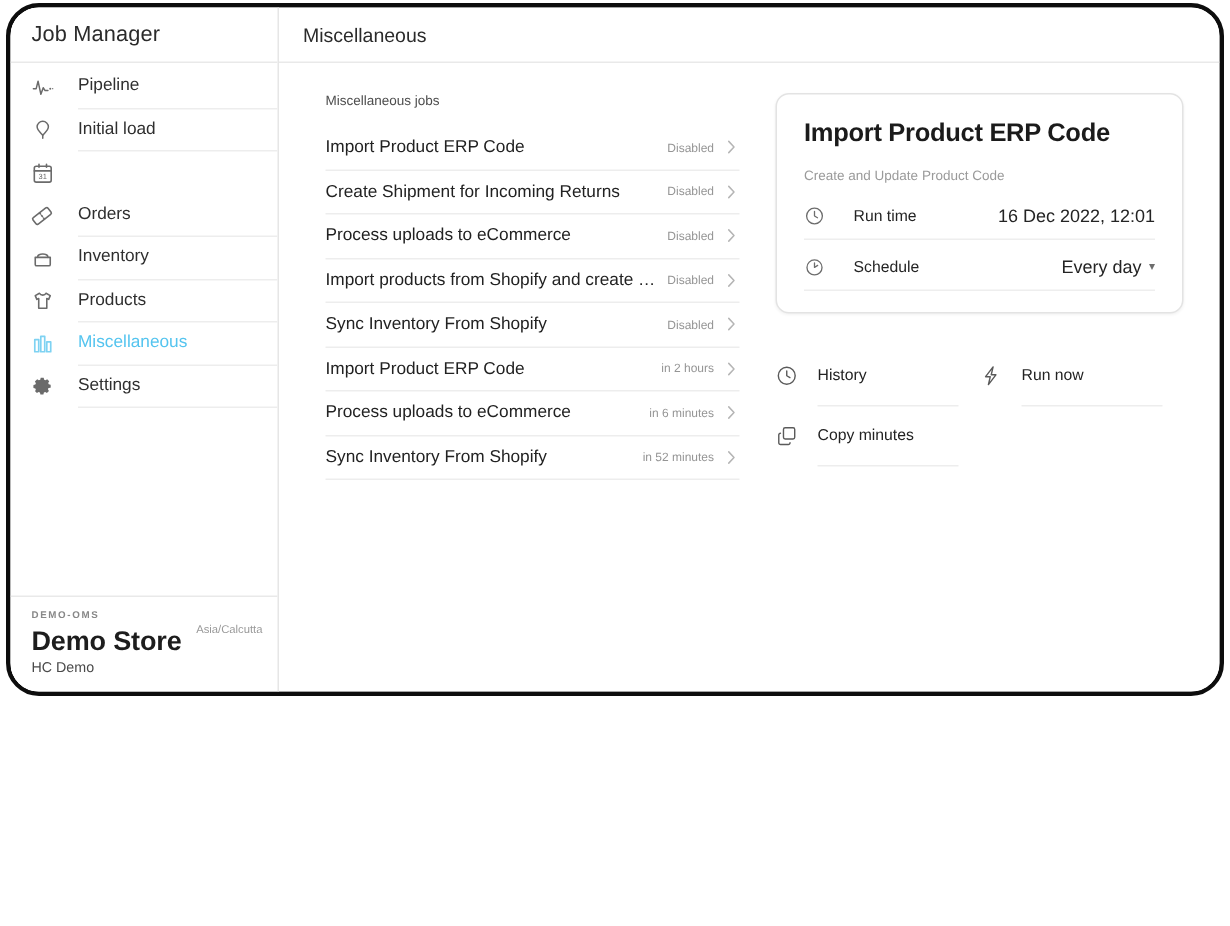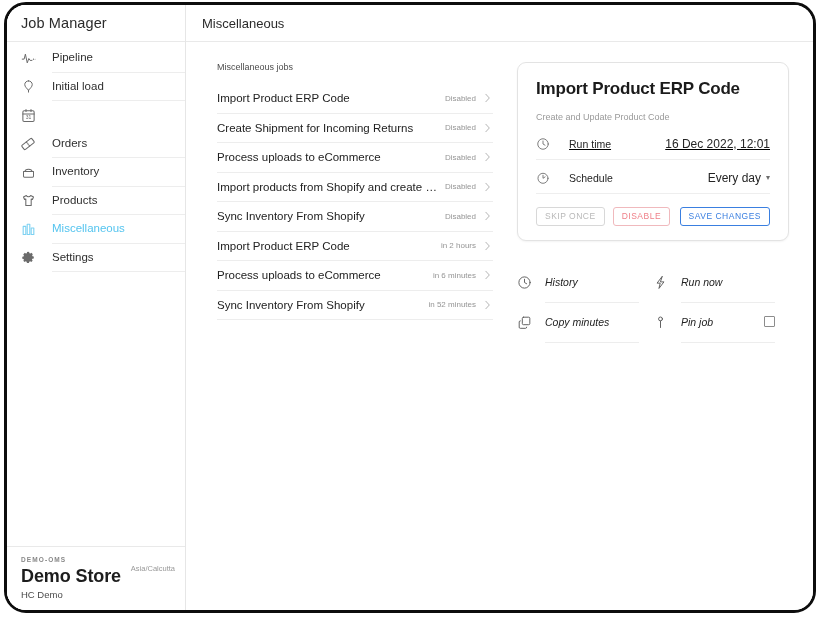--- a/index.html
+++ b/index.html
@@ -14,21 +14,21 @@
     -webkit-font-smoothing: antialiased;
     overflow: hidden;
   }
 
   
   .window-frame {
     position: absolute;
     left: 4px;
     top: 2px;
     width: 812px;
-    height: 611px;
+    height: 462px;
     background: #ffffff;
     border: 3px solid #0d0d0d;
     border-radius: 22px;
     box-sizing: border-box;
     overflow: hidden;
   }
   .window-inner {
     position: absolute;
     inset: 0;
     display: flex;
@@ -225,21 +225,21 @@
     color: #9a9a9a;
     margin-top: 13px;
   }
   .detail-row {
     display: flex;
     align-items: center;
     height: 31px;
     border-bottom: 1px solid #eeeeee;
     margin-top: 2px;
   }
-  .detail-row.first { margin-top: 6px; text-decoration: underline; }
+  .detail-row.first { margin-top: 6px; }
   .detail-ricon {
     width: 22px;
     flex: 0 0 22px;
     color: #6d6d6d;
     display: flex;
     align-items: center;
   }
   .detail-rlabel {
     font-size: 10.5px;
     color: #242424;
@@ -296,21 +296,20 @@
     margin-top: 21px;
   }
   .action-item {
     width: 50%;
     display: flex;
     align-items: center;
     height: 40px;
     box-sizing: border-box;
     cursor: pointer;
     padding-right: 14px;
-    font-style: italic;
   }
   .action-icon {
     width: 24px;
     flex: 0 0 24px;
     color: #5a5a5a;
     display: flex;
     align-items: center;
     justify-content: flex-start;
   }
   .action-label-wrap {
@@ -549,25 +548,20 @@
               <svg width="14" height="14" viewBox="0 0 24 24" fill="none" stroke="currentColor" stroke-width="1.5" stroke-linecap="round" stroke-linejoin="round">
                     <circle cx="12" cy="12.5" r="8.6"></circle>
                     <path d="M12 7.3V12.5l3.6-2.4"></path>
                   </svg>
             </span>
             <span class="detail-rlabel">Schedule</span>
             <span class="detail-rvalue">Every day</span>
             <span class="caret">▾</span>
           </div>
 
-          <div class="card-actions">
-            <div class="btn btn-skip">SKIP ONCE</div>
-            <div class="btn btn-disable">DISABLE</div>
-            <div class="btn btn-save">SAVE CHANGES</div>
-          </div>
         </div>
 
         <div class="action-grid">
 
           <div class="action-item">
             <span class="action-icon">
               <svg width="15" height="15" viewBox="0 0 24 24" fill="none" stroke="currentColor" stroke-width="1.5" stroke-linecap="round" stroke-linejoin="round">
                     <circle cx="12" cy="12" r="9"></circle>
                     <path d="M12 6.8V12l3.4 2"></path>
                   </svg>
@@ -593,32 +587,20 @@
               <svg width="15" height="15" viewBox="0 0 24 24" fill="none" stroke="currentColor" stroke-width="1.5" stroke-linecap="round" stroke-linejoin="round">
                     <rect x="8.5" y="3.5" width="12" height="12" rx="1.8"></rect>
                     <path d="M15.5 19.5a1.8 1.8 0 0 1-1.8 1.8H5.3a1.8 1.8 0 0 1-1.8-1.8v-8.4a1.8 1.8 0 0 1 1.8-1.8"></path>
                   </svg>
             </span>
             <span class="action-label-wrap">
               <span class="action-label">Copy minutes</span>
             </span>
           </div>
 
-          <div class="action-item">
-            <span class="action-icon">
-              <svg width="15" height="15" viewBox="0 0 24 24" fill="none" stroke="currentColor" stroke-width="1.5" stroke-linecap="round" stroke-linejoin="round">
-                    <circle cx="12" cy="6.3" r="3.1"></circle>
-                    <path d="M12 9.6V20"></path>
-                  </svg>
-            </span>
-            <span class="action-label-wrap">
-              <span class="action-label">Pin job</span>
-              <span class="checkbox"></span>
-            </span>
-          </div>
 
         </div>
 
       </div>
 
     </div>
   </div>
 
  </div>
 </div>

